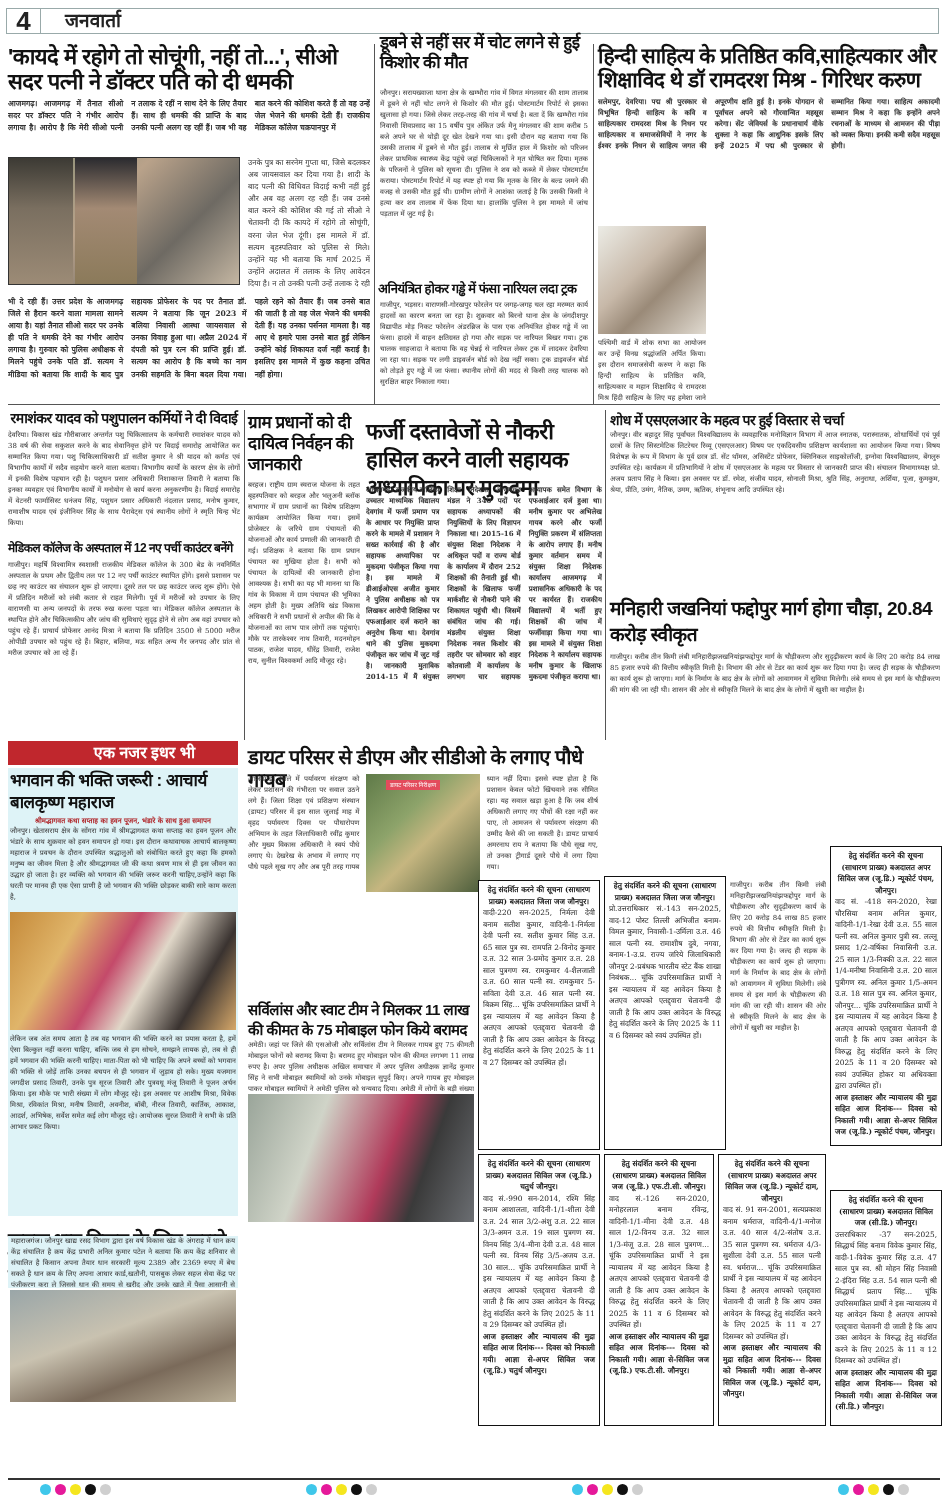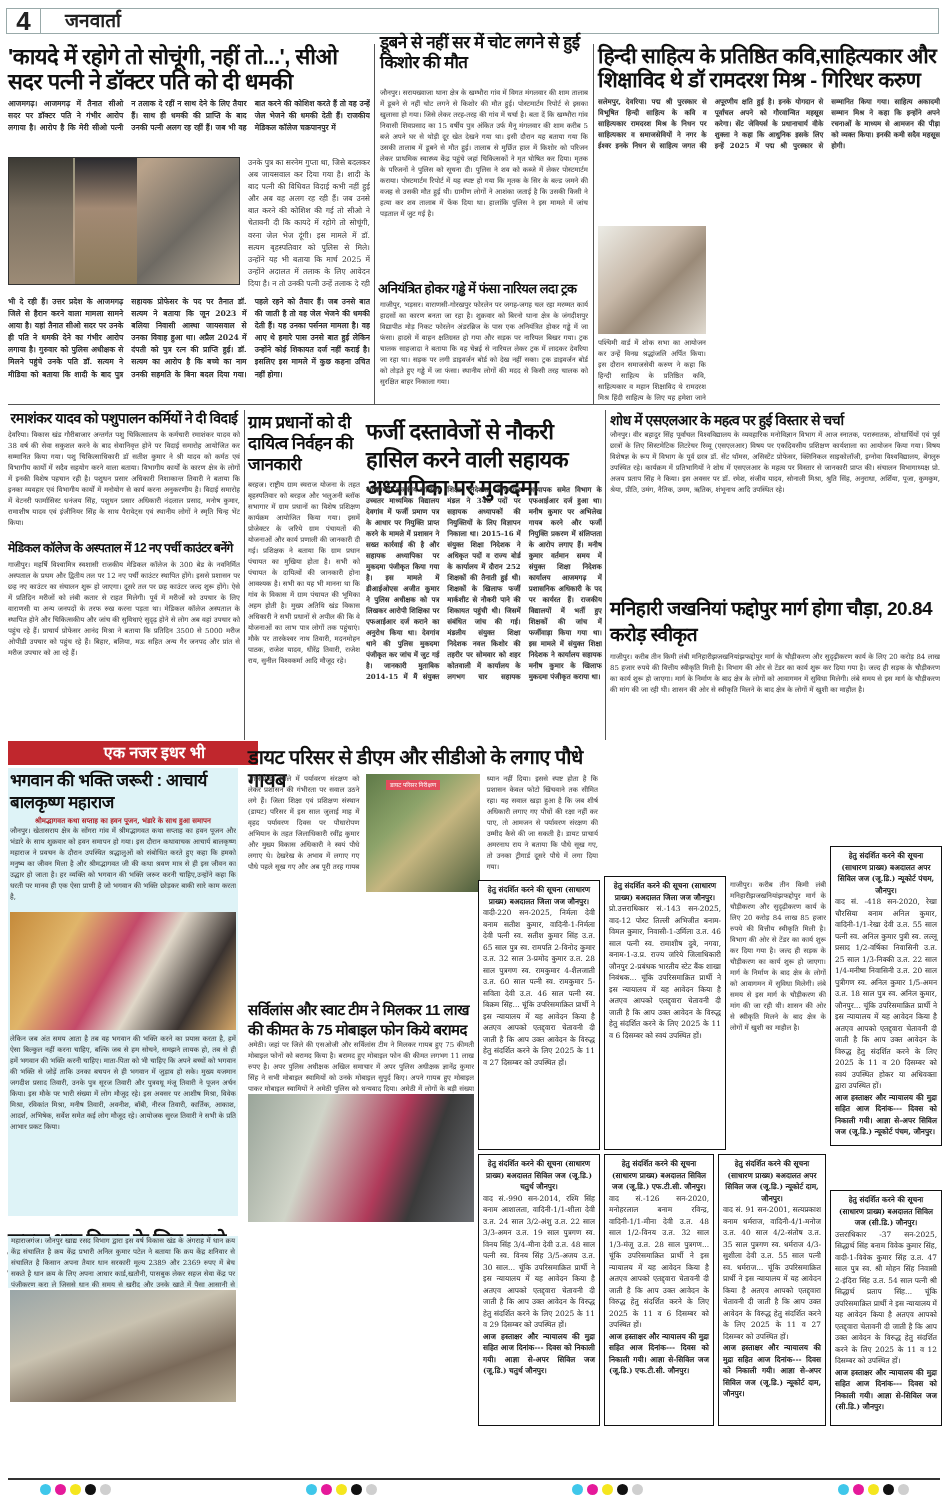--- a/index.html
+++ b/index.html
@@ -72,21 +72,21 @@
 <div class="abs hl" style="top:418px;left:366px;width:236px;font-size:22px;line-height:28px;">फर्जी दस्तावेजों से नौकरी हासिल करने वाली सहायक अध्यापिका पर मुकदमा</div>
 <div class="abs body cols3" style="top:484px;left:366px;width:236px;height:252px;font-size:7px;line-height:11px;">आजमगढ़। राजकीय बालिका उच्चतर माध्यमिक विद्यालय देवगांव में फर्जी प्रमाण पत्र के आधार पर नियुक्ति प्राप्त करने के मामले में प्रशासन ने सख्त कार्रवाई की है और सहायक अध्यापिका पर मुकदमा पंजीकृत किया गया है। इस मामले में डीआईओएस अजीत कुमार ने पुलिस अधीक्षक को पत्र लिखकर आरोपी शिक्षिका पर एफआईआर दर्ज कराने का अनुरोध किया था। देवगांव थाने की पुलिस मुकदमा पंजीकृत कर जांच में जुट गई है। जानकारी मुताबिक 2014-15 में मैं संयुक्त शिक्षा निदेशक आजमगढ़ मंडल ने 340 पदों पर सहायक अध्यापकों की नियुक्तियों के लिए विज्ञापन निकाला था। 2015-16 में संयुक्त शिक्षा निदेशक ने अधिकृत पदों व राज्य बोर्ड के कार्यालय में दौरान 252 शिक्षकों की तैनाती हुई थी। शिक्षकों के खिलाफ फर्जी मार्कशीट से नौकरी पाने की शिकायत पहुंची थी। जिसमें संबंधित जांच की गई। मंडलीय संयुक्त शिक्षा निदेशक नवल किशोर की तहरीर पर सोमवार को शहर कोतवाली में कार्यालय के लगभग चार सहायक अध्यापक समेत विभाग के एफआईआर दर्ज हुआ था। मनीष कुमार पर अभिलेख गायब करने और फर्जी नियुक्ति प्रकरण में संलिप्तता के आरोप लगाए हैं। मनीष कुमार वर्तमान समय में संयुक्त शिक्षा निदेशक कार्यालय आजमगढ़ में प्रशासनिक अधिकारी के पद पर कार्यरत हैं। राजकीय विद्यालयों में भर्ती हुए शिक्षकों की जांच में फर्जीवाड़ा किया गया था। इस मामले में संयुक्त शिक्षा निदेशक ने कार्यालय सहायक मनीष कुमार के खिलाफ मुकदमा पंजीकृत कराया था।</div>
 
 <div class="abs rule-v" style="top:410px;left:605px;height:330px;"></div>
 <div class="abs hl" style="top:412px;left:610px;width:330px;font-size:14px;">शोध में एसएलआर के महत्व पर हुई विस्तार से चर्चा</div>
 <div class="abs body" style="top:430px;left:610px;width:330px;height:158px;font-size:7px;line-height:11px;">जौनपुर। वीर बहादुर सिंह पूर्वांचल विश्वविद्यालय के व्यवहारिक मनोविज्ञान विभाग में आज स्नातक, परास्नातक, शोधार्थियों एवं पूर्व छात्रों के लिए सिस्टमेटिक लिटरेचर रिव्यू (एसएलआर) विषय पर एकदिवसीय प्रशिक्षण कार्यशाला का आयोजन किया गया। विषय विशेषज्ञ के रूप में विभाग के पूर्व छात्र डॉ. सेंट थॉमस, असिस्टेंट प्रोफेसर, क्लिनिकल साइकोलॉजी, इग्नोवा विश्वविद्यालय, बेंगलुरु उपस्थित रहे। कार्यक्रम में प्रतिभागियों ने शोध में एसएलआर के महत्व पर विस्तार से जानकारी प्राप्त की। संचालन विभागाध्यक्ष प्रो. अजय प्रताप सिंह ने किया। इस अवसर पर डॉ. रमेश, संजीव यादव, सोनाली मिश्रा, श्रुति सिंह, अनुराधा, अर्शिया, पूजा, कुमकुम, श्रेया, प्रीति, उमंग, नैतिक, उमम, ऋतिक, शंभूनाथ आदि उपस्थित रहे।</div>
 
 <div class="abs hl" style="top:596px;left:610px;width:330px;font-size:19px;line-height:26px;">मनिहारी जखनियां फद्दोपुर मार्ग होगा चौड़ा, 20.84 करोड़ स्वीकृत</div>
 <div class="abs body" style="top:652px;left:610px;width:330px;height:88px;font-size:7px;line-height:11px;">गाजीपुर। करीब तीन किमी लंबी मनिहारीझजखनियांझफद्दोपुर मार्ग के चौड़ीकरण और सुदृढ़ीकरण कार्य के लिए 20 करोड़ 84 लाख 85 हजार रुपये की वित्तीय स्वीकृति मिली है। विभाग की ओर से टेंडर का कार्य शुरू कर दिया गया है। जल्द ही सड़क के चौड़ीकरण का कार्य शुरू हो जाएगा। मार्ग के निर्माण के बाद क्षेत्र के लोगों को आवागमन में सुविधा मिलेगी। लंबे समय से इस मार्ग के चौड़ीकरण की मांग की जा रही थी। शासन की ओर से स्वीकृति मिलने के बाद क्षेत्र के लोगों में खुशी का माहौल है।</div>
 
-<div class="abs band" style="top:741px;left:8px;width:250px;padding-left:43px;">एक नजर इधर भी</div>
+<div class="abs band" style="top:741px;left:8px;width:230px;padding-left:43px;">एक नजर इधर भी</div>
 <div class="abs cyan" style="top:768px;left:8px;width:230px;height:448px;"></div>
 <div class="abs hl" style="top:770px;left:10px;width:226px;font-size:17px;line-height:22px;">भगवान की भक्ति जरूरी : आचार्य बालकृष्ण महाराज</div>
 <div class="abs" style="top:816px;left:10px;width:226px;font-size:7px;line-height:10px;font-weight:bold;color:#b0282c;text-align:center;">श्रीमद्भागवत कथा सप्ताह का हवन पूजन, भंडारे के साथ हुआ समापन</div>
 <div class="abs body" style="top:826px;left:10px;width:226px;height:78px;font-size:7px;line-height:11px;">जौनपुर। खेतासराय क्षेत्र के सोंगरा गांव में श्रीमद्भागवत कथा सप्ताह का हवन पूजन और भंडारे के साथ शुक्रवार को हवन समापन हो गया। इस दौरान कथावाचक आचार्य बालकृष्ण महाराज ने प्रवचन के दौरान उपस्थित श्रद्धालुओं को संबोधित करते हुए कहा कि हमको मनुष्य का जीवन मिला है और श्रीमद्भागवत जी की कथा श्रवण मात्र से ही इस जीवन का उद्धार हो जाता है। हर व्यक्ति को भगवान की भक्ति जरूर करनी चाहिए,उन्होंने कहा कि धरती पर मानव ही एक ऐसा प्राणी है जो भगवान की भक्ति छोड़कर बाकी सारे काम करता है,</div>
 <div class="abs photo" style="top:912px;left:10px;width:226px;height:118px;background:linear-gradient(120deg,#c58a3a,#e0b56a 25%,#c44a6a 45%,#e0d7c8 60%,#3a3330 80%,#d6a86a);"></div>
 <div class="abs body" style="top:1034px;left:10px;width:226px;height:176px;font-size:7px;line-height:11px;">लेकिन जब अंत समय आता है तब वह भगवान की भक्ति करने का प्रयास करता है, हमें ऐसा बिल्कुल नहीं करना चाहिए, बल्कि जब से हम सोचने, समझने लायक हो, तब से ही हमें भगवान की भक्ति करनी चाहिए। माता-पिता को भी चाहिए कि अपने बच्चों को भगवान की भक्ति से जोड़ें ताकि उनका बचपन से ही भगवान में जुड़ाव हो सके। मुख्य यजमान जगदीश प्रसाद तिवारी, उनके पुत्र सूरज तिवारी और पुत्रवधू मंजू तिवारी ने पूजन अर्चन किया। इस मौके पर भारी संख्या में लोग मौजूद रहे। इस अवसर पर आशीष मिश्रा, विवेक मिश्रा, रविकांत मिश्रा, मनीष तिवारी, अवनीश, बॉबी, नीरज तिवारी, कार्तिक, आकाश, आदर्श, अभिषेक, सर्वेश समेत कई लोग मौजूद रहे। आयोजक सुरज तिवारी ने सभी के प्रति आभार प्रकट किया।</div>
 
 <div class="abs hl" style="top:1196px;left:8px;width:230px;font-size:20px;line-height:18px;margin-top:35px;">कृषक धान विक्रय के लिए कराये पंजीकरण अंगराह में क्रय केंद्र संचालित</div>
 <div class="abs photo" style="top:1290px;left:10px;width:226px;height:112px;background:linear-gradient(160deg,#9aa6a8,#c9c2b0 40%,#7a6a5a 70%,#b8ad95);"></div>
 <div class="abs cyan body" style="top:1236px;left:8px;width:230px;height:52px;font-size:7px;line-height:11px;padding:0 3px;">महाराजगंज। जौनपुर खाद्य रसद विभाग द्वारा इस वर्ष विकास खंड के अंगराह में धान क्रय केंद्र संचालित है क्रय केंद्र प्रभारी अनिल कुमार पटेल ने बताया कि क्रय केंद्र शनिवार से संचालित है किसान अपना तैयार धान सरकारी मूल्य 2389 और 2369 रुपए में बेच सकते है धान क्रय के लिए अपना आधार कार्ड,खतौनी, पासबुक लेकर सहज सेवा केंद्र पर पंजीकरण करा ले जिससे धान की समय से खरीद और उनके खाते में पैसा आसानी से भेजा जा सके मौके पर मौजूद किसान दुक्खू राम वर्मा, दुलारी राम यादव, शेर बहादुर वर्मा, सुबेदार यादव,शिवशंकर,शंभू सिंह सहित लोग रहे।</div>

